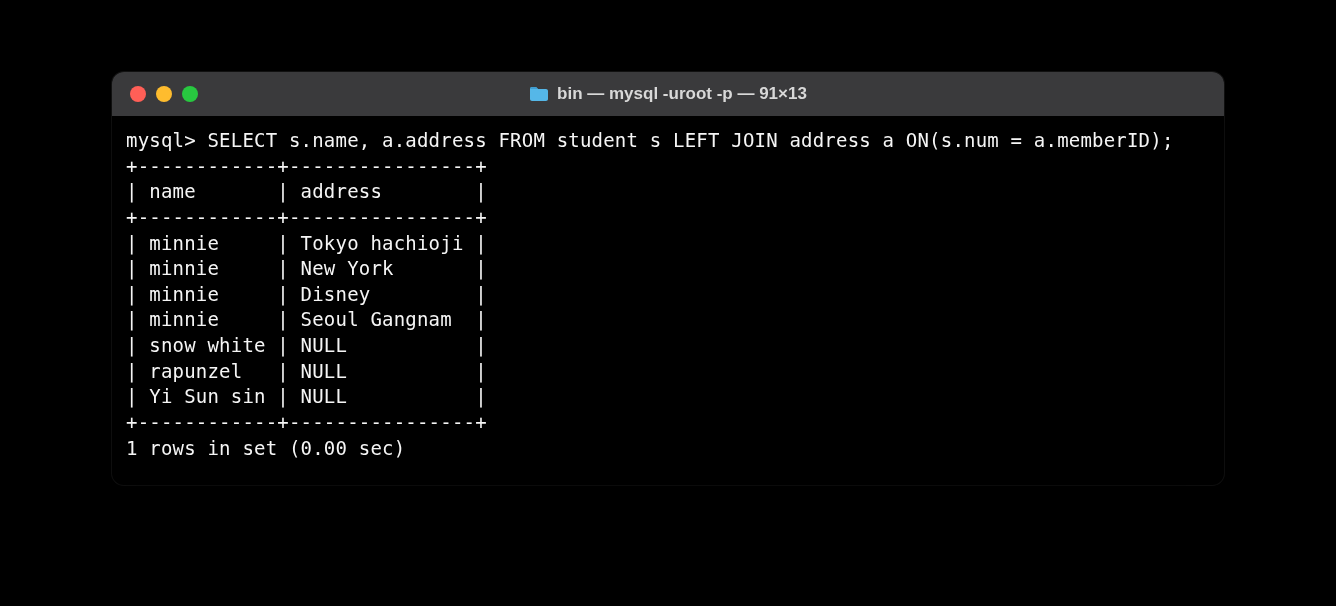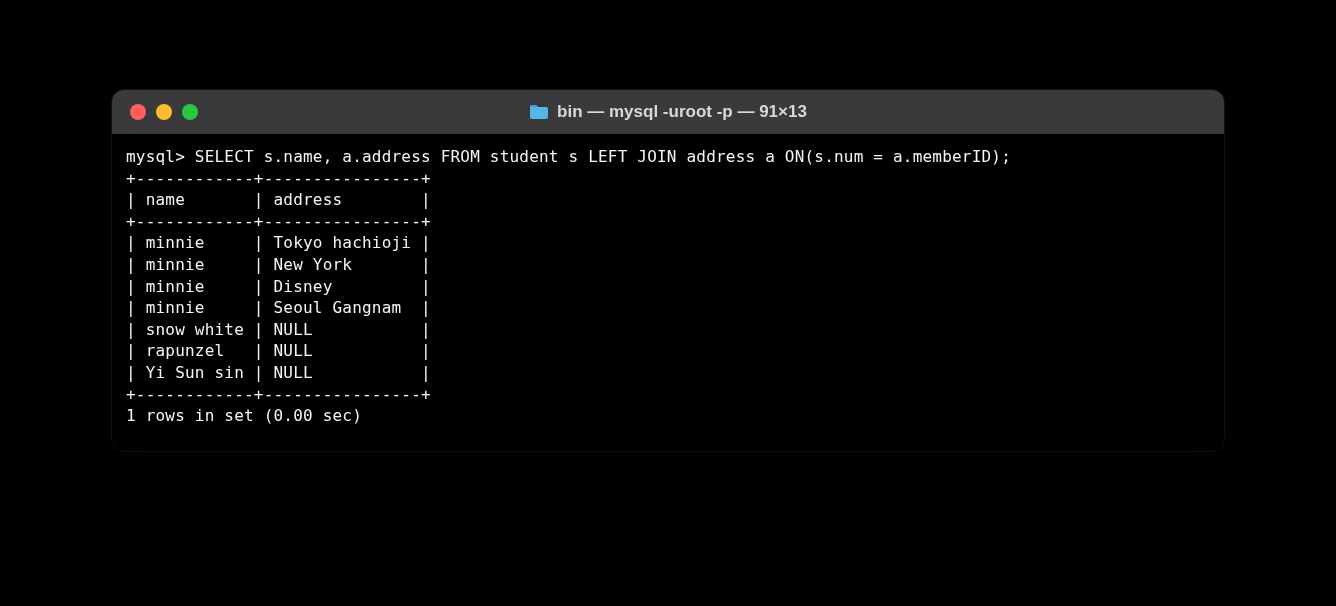--- a/index.html
+++ b/index.html
@@ -7,21 +7,21 @@
     padding: 0;
     width: 1336px;
     height: 606px;
     background: #000000;
     font-family: "SF Mono", "Menlo", "Consolas", monospace;
     overflow: hidden;
   }
   .window {
     position: absolute;
     left: 112px;
-    top: 90px;
+    top: 72px;
     width: 1112px;
     background: #000000;
     border-radius: 12px;
     box-shadow: 0 20px 60px rgba(0,0,0,0.6), 0 0 0 1px rgba(255,255,255,0.08);
     overflow: hidden;
   }
   .titlebar {
     height: 44px;
     background: #3a3a3c;
     display: flex;
@@ -58,21 +58,21 @@
   .folder-icon svg { display: block; }
   .title-text {
     color: #d8d8d8;
     font-family: -apple-system, "Helvetica Neue", Arial, sans-serif;
     font-size: 17px;
     font-weight: 600;
   }
   .term-body {
     padding: 12px 14px 24px 14px;
     color: #f5f5f5;
-    font-size: 16px;
+    font-size: 19px;
     line-height: 1.35;
     white-space: pre;
     letter-spacing: 0.2px;
   }
   .prompt-line { color: #f5f5f5; }
 </style>
 </head>
 <body>
 
 <div class="window">

